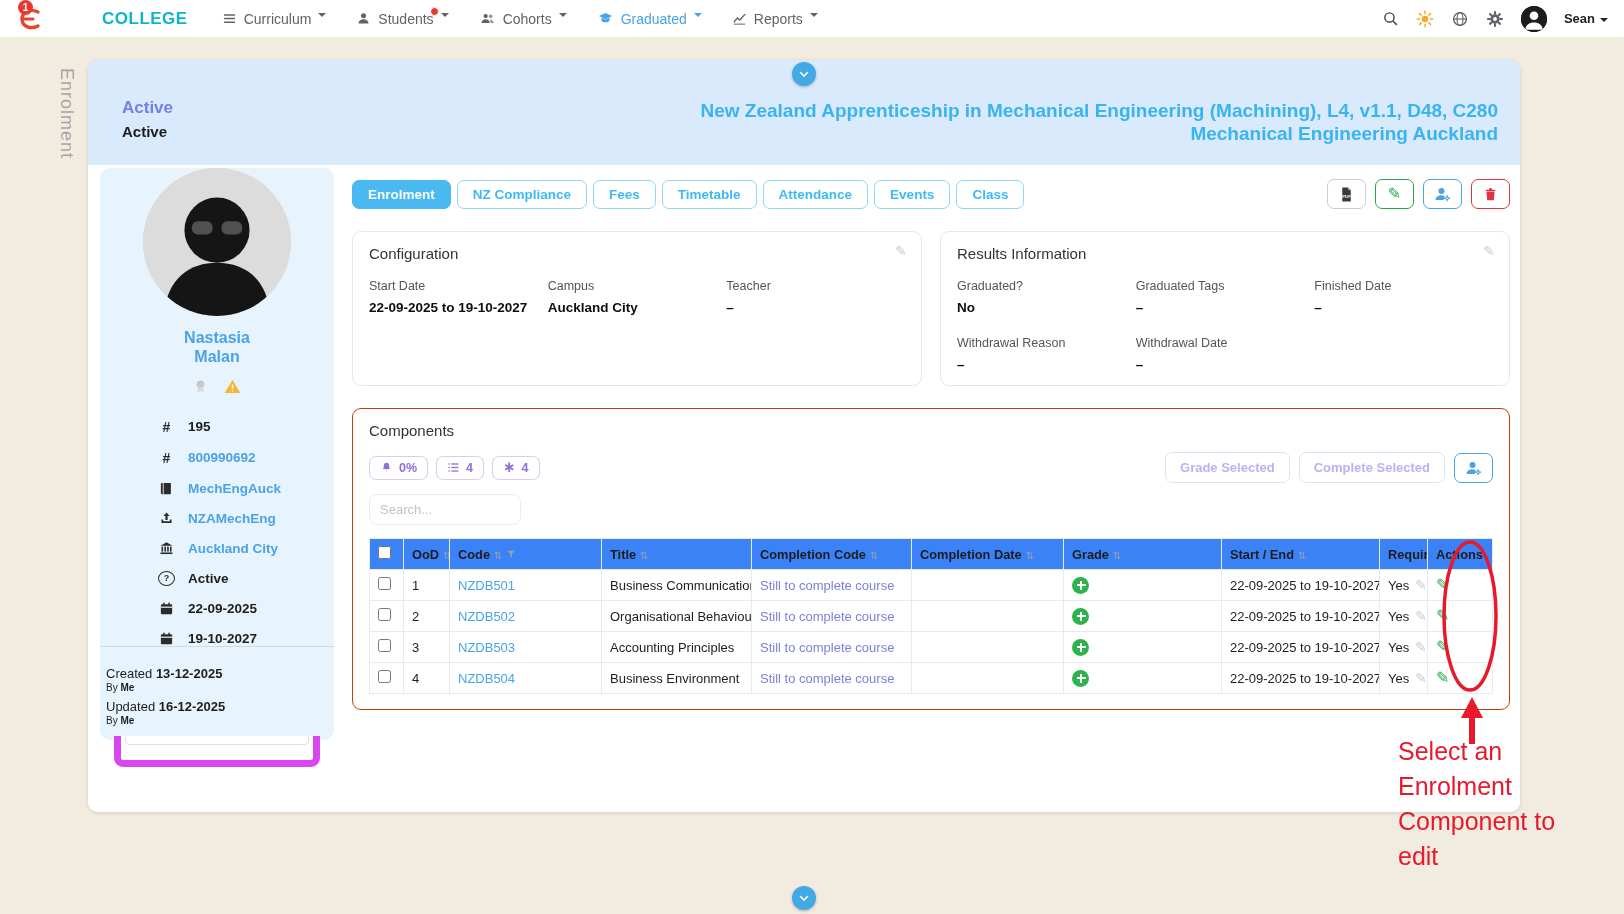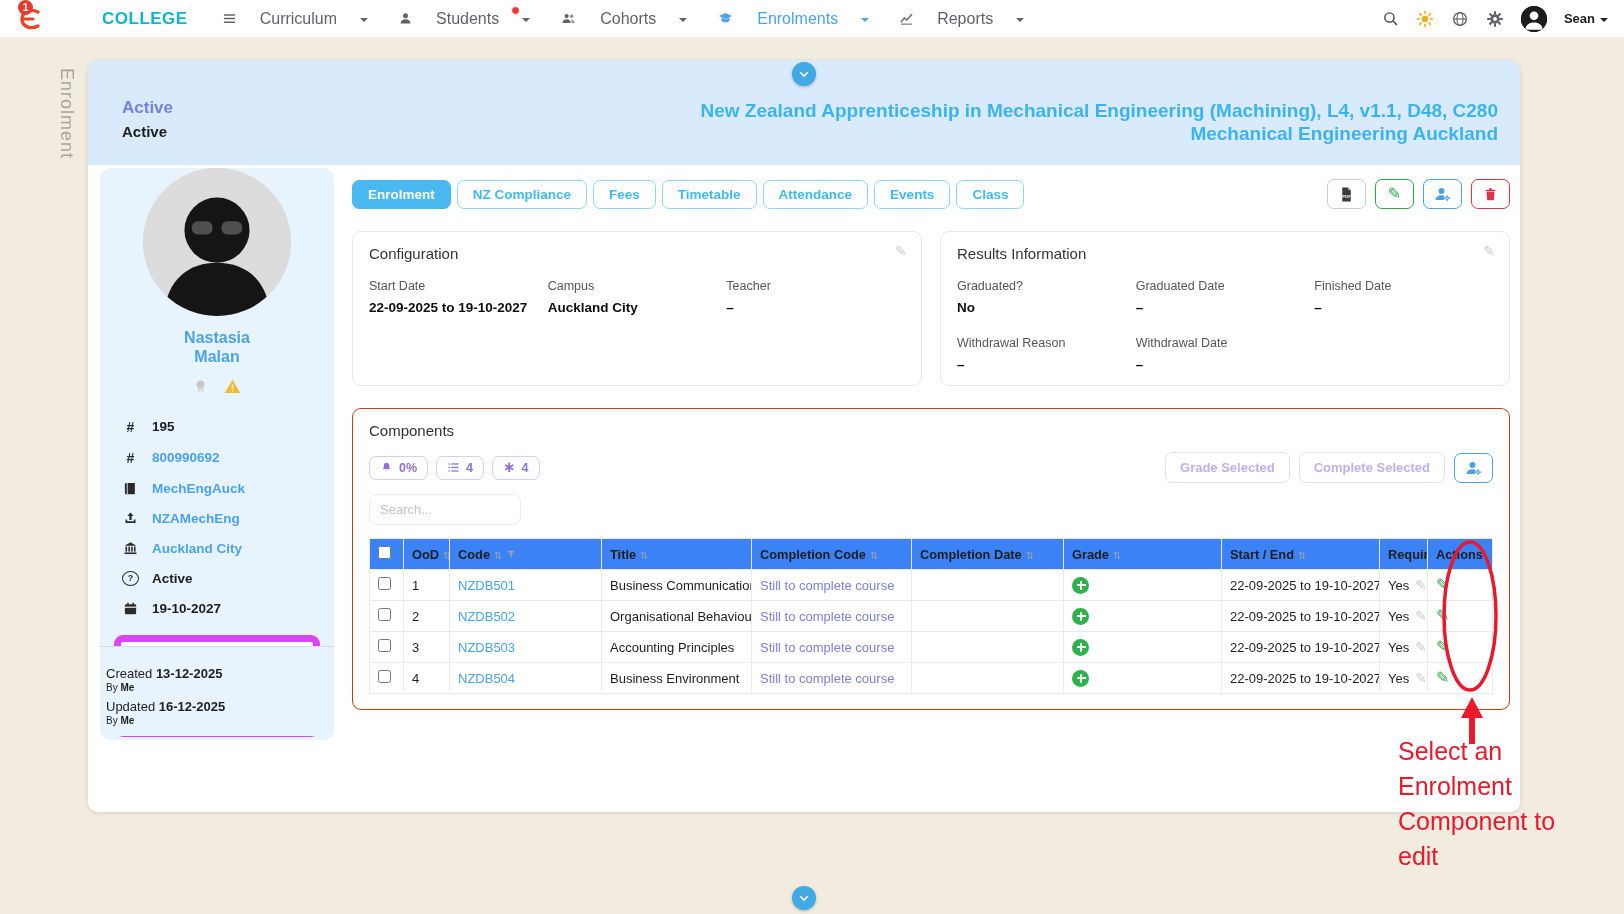--- a/index.html
+++ b/index.html
@@ -11,21 +11,21 @@
   }
   
   .navbar { position:absolute; top:0; left:0; width:100%; height:37px; background:#fff;
             display:flex; align-items:center; padding:0 16px; z-index:20; }
   .logo-wrap { position:relative; width:30px; height:30px; }
   .logo-badge { position:absolute; top:-4px; left:2px; min-width:15px; height:15px; border-radius:8px;
                 background:#e8392e; color:#fff; font-size:10px; font-weight:700;
                 display:flex; align-items:center; justify-content:center; padding:0 3px; z-index:2; }
   .brand { color:#0cb5c8; font-weight:800; font-size:17px; letter-spacing:.5px; margin-left:56px; }
   .nav-items { display:flex; align-items:center; margin-left:34px; gap:30px; }
-  .nav-item { display:flex; align-items:center; gap:23px; color:#5f6368; font-size:16px; font-weight:500;
+  .nav-item { display:flex; align-items:flex-start; gap:7px; color:#5f6368; font-size:14px; font-weight:500;
               cursor:pointer; position:relative; }
   .nav-item.active { color:#4aa3e8; }
   .nav-item svg { display:block; }
   .caret { width:0; height:0; border-left:4px solid transparent; border-right:4px solid transparent;
            border-top:4.5px solid currentColor; margin-top:2px; }
   .nav-dot { position:absolute; top:-4px; right:10px; width:9px; height:9px; border-radius:50%;
              background:#e8392e; border:1.5px solid #fff; }
   .nav-right { margin-left:auto; display:flex; align-items:center; gap:17px; }
   .nav-icon-btn { display:flex; align-items:center; justify-content:center; cursor:pointer; color:#5f6368; }
   .nav-avatar { width:26px; height:26px; border-radius:50%; background:#1d1d1d; overflow:hidden; }
@@ -52,21 +52,21 @@
                border-radius:0 0 10px 10px; }
   
   .sidebar { position:absolute; left:12px; top:0; width:234px; bottom:0; }
   .side-panel { margin-top:75px; height:calc(100% - 75px); background:#e8f4fd; border-radius:10px;
                 position:relative; }
   .photo { width:148px; height:148px; border-radius:50%; margin:-72px auto 0; overflow:hidden;
            background:#dcdcdc; }
   .photo svg { display:block; width:100%; height:100%; }
   .profile-name { text-align:center; color:#4aa3e8; font-weight:700; font-size:16px; line-height:19px; margin-top:12px; }
   .profile-flags { display:flex; justify-content:center; align-items:center; gap:14px; margin-top:12px; }
-  .profile-list { list-style:none; margin-top:16px; }
+  .profile-list { list-style:none; margin-top:16px;padding-left:36px; }
   .p-item { display:flex; align-items:center; gap:13px; padding:7.5px 8px 7.5px 22px;
             font-size:13.5px; font-weight:700; color:#1d1d1d; }
   .p-icon { width:17px; display:flex; align-items:center; justify-content:center; flex:0 0 17px; }
   .icon-hash::before { content:"#"; font-size:14px; font-weight:700; color:#2b2b2b; }
   .icon-question { width:15px; height:15px; border:1.7px solid #2b2b2b; border-radius:50%;
                    display:flex; align-items:center; justify-content:center; }
   .icon-question::before { content:"?"; font-size:9px; font-weight:700; color:#2b2b2b; }
   .val-link { color:#4aa3e8; cursor:pointer; }
   .tags-card { background:#fff; border:7px solid #d946ef; border-radius:9px; margin:12px 14px 0;
                padding:11px 4px 15px; }
@@ -184,21 +184,21 @@
       <span>Cohorts</span>
       <span class="caret"></span>
     </div>
     <div class="nav-item active">
       <svg width="17" height="15" viewBox="0 0 24 24">
           <g fill="#4aa3e8">
             <path d="M12 3 1.5 8 12 13 22.5 8z"></path>
             <path d="M5.5 10.6v4.1c0 1.8 2.9 3.3 6.5 3.3s6.5-1.5 6.5-3.3v-4.1L12 13.6z"></path>
           </g>
         </svg>
-      <span>Enrolments</span>
+      <span>Graduated</span>
       <span class="caret"></span>
     </div>
     <div class="nav-item">
       <svg width="15" height="15" viewBox="0 0 24 24">
           <polyline points="3,18 8.5,11 12.5,14.5 21,5" stroke="#5f6368" stroke-width="2.2" fill="none"></polyline>
           <path d="M3 21h18" stroke="#5f6368" stroke-width="1.6"></path>
         </svg>
       <span>Reports</span>
       <span class="caret"></span>
     </div>
@@ -359,20 +359,31 @@
           </li>
           <li class="p-item">
             <span class="p-icon">
                 <svg width="15" height="15" viewBox="0 0 24 24">
                   <rect x="3" y="5" width="18" height="16" rx="2" fill="#2b2b2b"></rect>
                   <rect x="3" y="9" width="18" height="1.8" fill="#fff"></rect>
                   <rect x="6.8" y="2.4" width="2.2" height="4.2" rx="1" fill="#2b2b2b"></rect>
                   <rect x="15" y="2.4" width="2.2" height="4.2" rx="1" fill="#2b2b2b"></rect>
                 </svg>
               </span>
+            <span>22-09-2025</span>
+          </li>
+          <li class="p-item">
+            <span class="p-icon">
+                <svg width="15" height="15" viewBox="0 0 24 24">
+                  <rect x="3" y="5" width="18" height="16" rx="2" fill="#2b2b2b"></rect>
+                  <rect x="3" y="9" width="18" height="1.8" fill="#fff"></rect>
+                  <rect x="6.8" y="2.4" width="2.2" height="4.2" rx="1" fill="#2b2b2b"></rect>
+                  <rect x="15" y="2.4" width="2.2" height="4.2" rx="1" fill="#2b2b2b"></rect>
+                </svg>
+              </span>
             <span>19-10-2027</span>
           </li>
         </ul>
         <div class="tags-card">
           <div class="tags-title">Tags</div>
           <input class="tags-input" style="">
         </div>
         <div class="sidebar-meta">
           <div class="meta-line">
             <span>Created</span>
@@ -463,21 +474,21 @@
         </div>
         <div class="info-card">
           <div class="info-title">Results Information</div>
           <i class="pencil gray card-pencil"></i>
           <div class="fields">
             <div>
               <div class="f-label">Graduated?</div>
               <div class="f-value">No</div>
             </div>
             <div>
-              <div class="f-label">Graduated Date</div>
+              <div class="f-label">Graduated Tags</div>
               <div class="f-value">–</div>
             </div>
             <div>
               <div class="f-label">Finished Date</div>
               <div class="f-value">–</div>
             </div>
             <div>
               <div class="f-label">Withdrawal Reason</div>
               <div class="f-value">–</div>
             </div>

